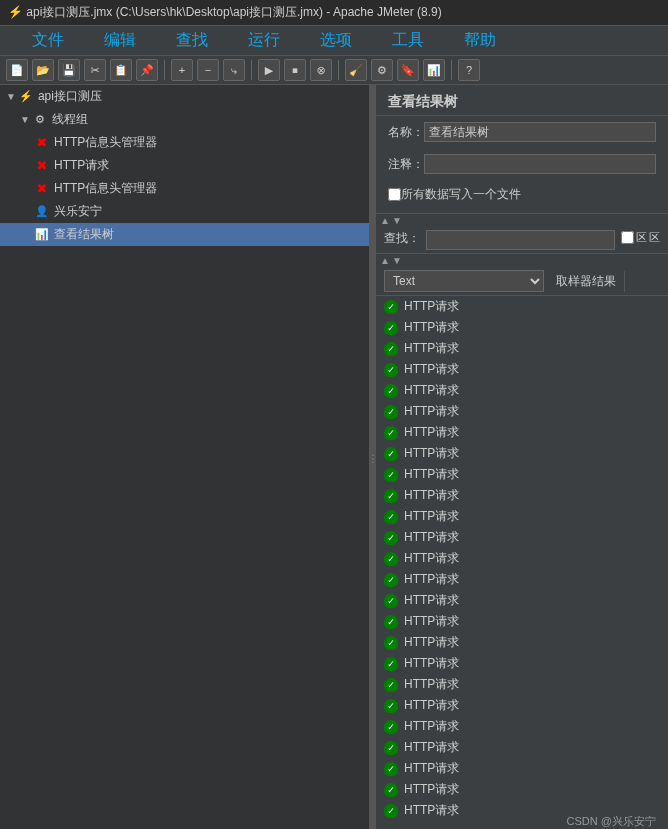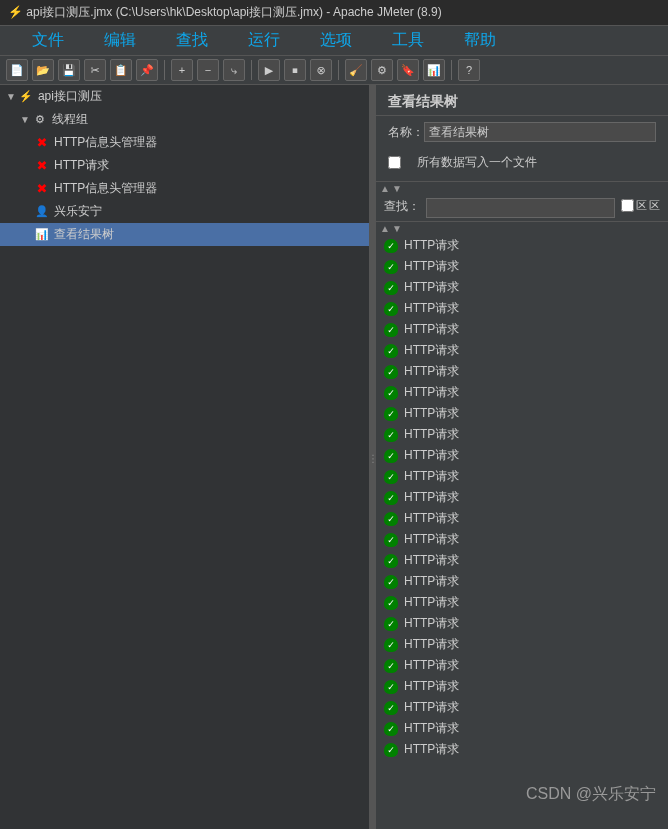--- a/index.html
+++ b/index.html
@@ -262,23 +262,23 @@
     }
 
     
     ::-webkit-scrollbar { width: 8px; height: 8px; }
     ::-webkit-scrollbar-track { background: #2b2b2b; }
     ::-webkit-scrollbar-thumb { background: #666; border-radius: 3px; }
 
     
     #watermark {
       position: absolute;
-      bottom: 24px;
+      bottom: 0;
       right: 12px;
-      font-size: 16px;
+      font-size: 11px;
       color: #999;
     }
 
     
     .panel-handle {
       width: 6px;
       background: #555;
       cursor: col-resize;
       display: flex;
       align-items: center;
@@ -384,23 +384,27 @@
 
     <div id="right-header">
       <span>查看结果树</span>
     </div>
 
     <div id="form-area">
       <div class="form-row">
         <span class="form-label">名称：</span>
         <input class="form-input" type="text" value="查看结果树" style="">
       </div>
+      <div class="form-row">
+        <span class="form-label">注释：</span>
+        <input class="form-input" type="text" style="">
+      </div>
       <div class="form-checkbox-row">
         <input type="checkbox" style="">
-        <span style="margin-left:16px;">所有数据写入一个文件</span>
+        <span style="margin-left:0;">所有数据写入一个文件</span>
       </div>
     </div>
 
     <div class="scroll-arrows">
       <span style="cursor:pointer;">▲</span>
       <span style="cursor:pointer;">▼</span>
     </div>
 
     <div class="search-row">
       <span class="search-label">查找：</span>
@@ -410,20 +414,25 @@
         <span>区</span>
         <span>区</span>
       </div>
     </div>
 
     <div class="scroll-arrows">
       <span style="cursor:pointer;">▲</span>
       <span style="cursor:pointer;">▼</span>
     </div>
 
+    <div class="dropdown-row">
+      <select class="dropdown-select">
+      <option value="Text">Text</option><option value="RegExp Tester">RegExp Tester</option><option value="CSS Selector Tester">CSS Selector Tester</option><option value="XPath Tester">XPath Tester</option><option value="JSON Path Tester">JSON Path Tester</option><option value="Boundary Extractor Tester">Boundary Extractor Tester</option></select>
+      <div class="tab-label">取样器结果</div>
+    </div>
 
     <div id="results-list">
     <div class="result-item">
           <span class="shield-icon">✓</span>
           <span style="margin-left:6px;">HTTP请求</span>
         </div>
         <div class="result-item">
           <span class="shield-icon">✓</span>
           <span style="margin-left:6px;">HTTP请求</span>
         </div>

